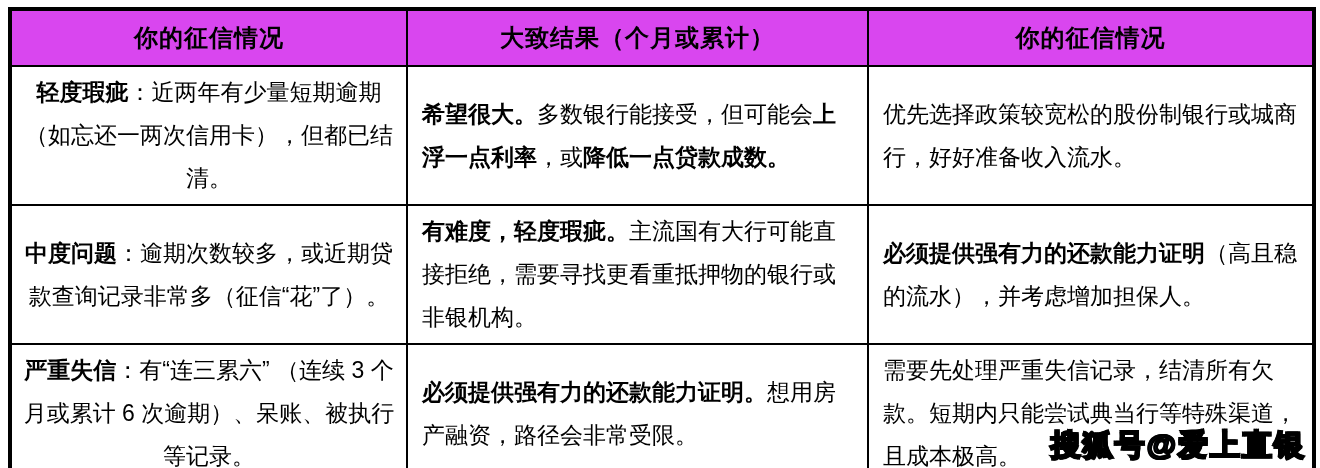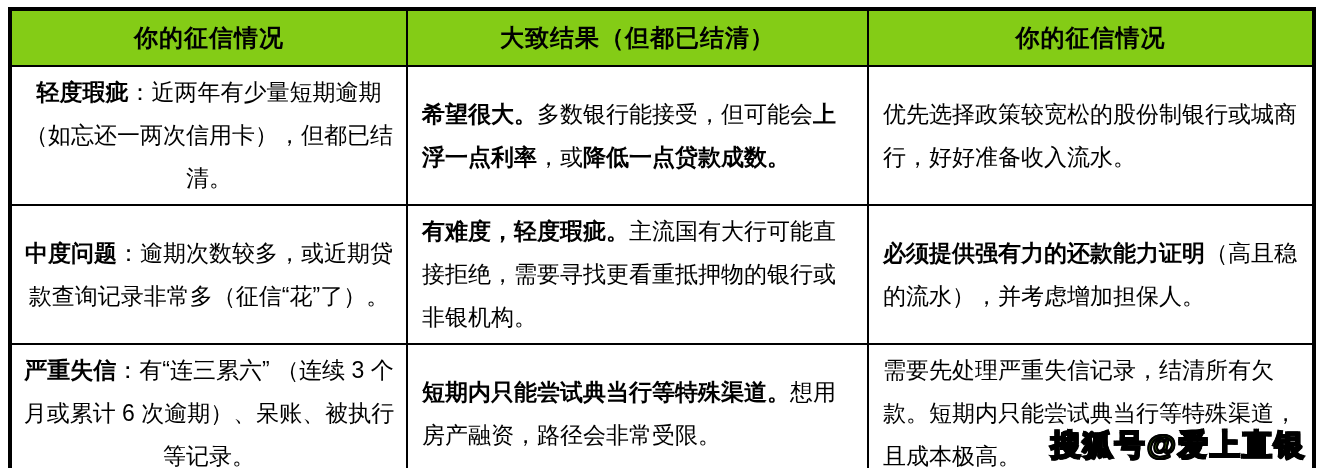--- a/index.html
+++ b/index.html
@@ -34,21 +34,21 @@
   th, td {
     border: 2px solid #000000;
     vertical-align: middle;
     box-sizing: border-box;
   }
   thead tr { height: 57px; }
   tbody tr:nth-child(1) { height: 108px; }
   tbody tr:nth-child(2) { height: 124px; }
   tbody tr:nth-child(3) { height: 136px; }
   th {
-    background: #84cc16;
+    background: #d946ef;
     font-size: 24px;
     font-weight: bold;
     text-align: center;
     letter-spacing: 1px;
   }
   td {
     font-size: 23px;
     line-height: 43px;
     padding: 4px 10px;
   }
@@ -62,21 +62,21 @@
     padding-right: 10px;
   }
   td span.b { font-weight: bold; }
   .watermark {
     position: absolute;
     right: 14px;
     bottom: 2px;
     font-size: 30px;
     font-weight: bold;
     letter-spacing: 2px;
-    color: #4d7c0f;
+    color: #0f172a;
     -webkit-text-stroke: 2px #000000;
     text-shadow:
       1px 1px 0 #000000,
      -1px -1px 0 #000000,
       1px -1px 0 #000000,
      -1px 1px 0 #000000;
     white-space: nowrap;
   }
 </style>
 </head>
@@ -85,36 +85,36 @@
 <div class="page">
   <table class="credit-table">
     <colgroup>
       <col class="c1">
       <col class="c2">
       <col class="c3">
     </colgroup>
     <thead>
       <tr id="header-row">
           <th>你的征信情况</th>
-          <th>大致结果（但都已结清）</th>
+          <th>大致结果（个月或累计）</th>
           <th>你的征信情况</th>
         </tr>
     </thead>
     <tbody id="table-body">
         <tr>
           <td class="col1"><span class="b">轻度瑕疵</span><span class="">：近两年有少量短期逾期（如忘还一两次信用卡），但都已结清。</span></td>
           <td class="col2"><span class="b">希望很大。</span><span class="">多数银行能接受，但可能会</span><span class="b">上浮一点利率</span><span class="">，或</span><span class="b">降低一点贷款成数。</span></td>
           <td class="col3"><span class="">优先选择政策较宽松的股份制银行或城商行，好好准备收入流水。</span></td>
         </tr>
         <tr>
           <td class="col1"><span class="b">中度问题</span><span class="">：逾期次数较多，或近期贷款查询记录非常多（征信“花”了）。</span></td>
           <td class="col2"><span class="b">有难度，轻度瑕疵。</span><span class="">主流国有大行可能直接拒绝，需要寻找更看重抵押物的银行或非银机构。</span></td>
           <td class="col3"><span class="b">必须提供强有力的还款能力证明</span><span class="">（高且稳的流水），并考虑增加担保人。</span></td>
         </tr>
         <tr>
           <td class="col1"><span class="b">严重失信</span><span class="">：有“连三累六” （连续 3 个月或累计 6 次逾期）、呆账、被执行等记录。</span></td>
-          <td class="col2"><span class="b">短期内只能尝试典当行等特殊渠道。</span><span class="">想用房产融资，路径会非常受限。</span></td>
+          <td class="col2"><span class="b">必须提供强有力的还款能力证明。</span><span class="">想用房产融资，路径会非常受限。</span></td>
           <td class="col3"><span class="">需要先处理严重失信记录，结清所有欠款。短期内只能尝试典当行等特殊渠道，且成本极高。</span></td>
         </tr>
       </tbody>
   </table>
   <div class="watermark">搜狐号@爱上直银</div>
 </div>
 
 </body></html>

